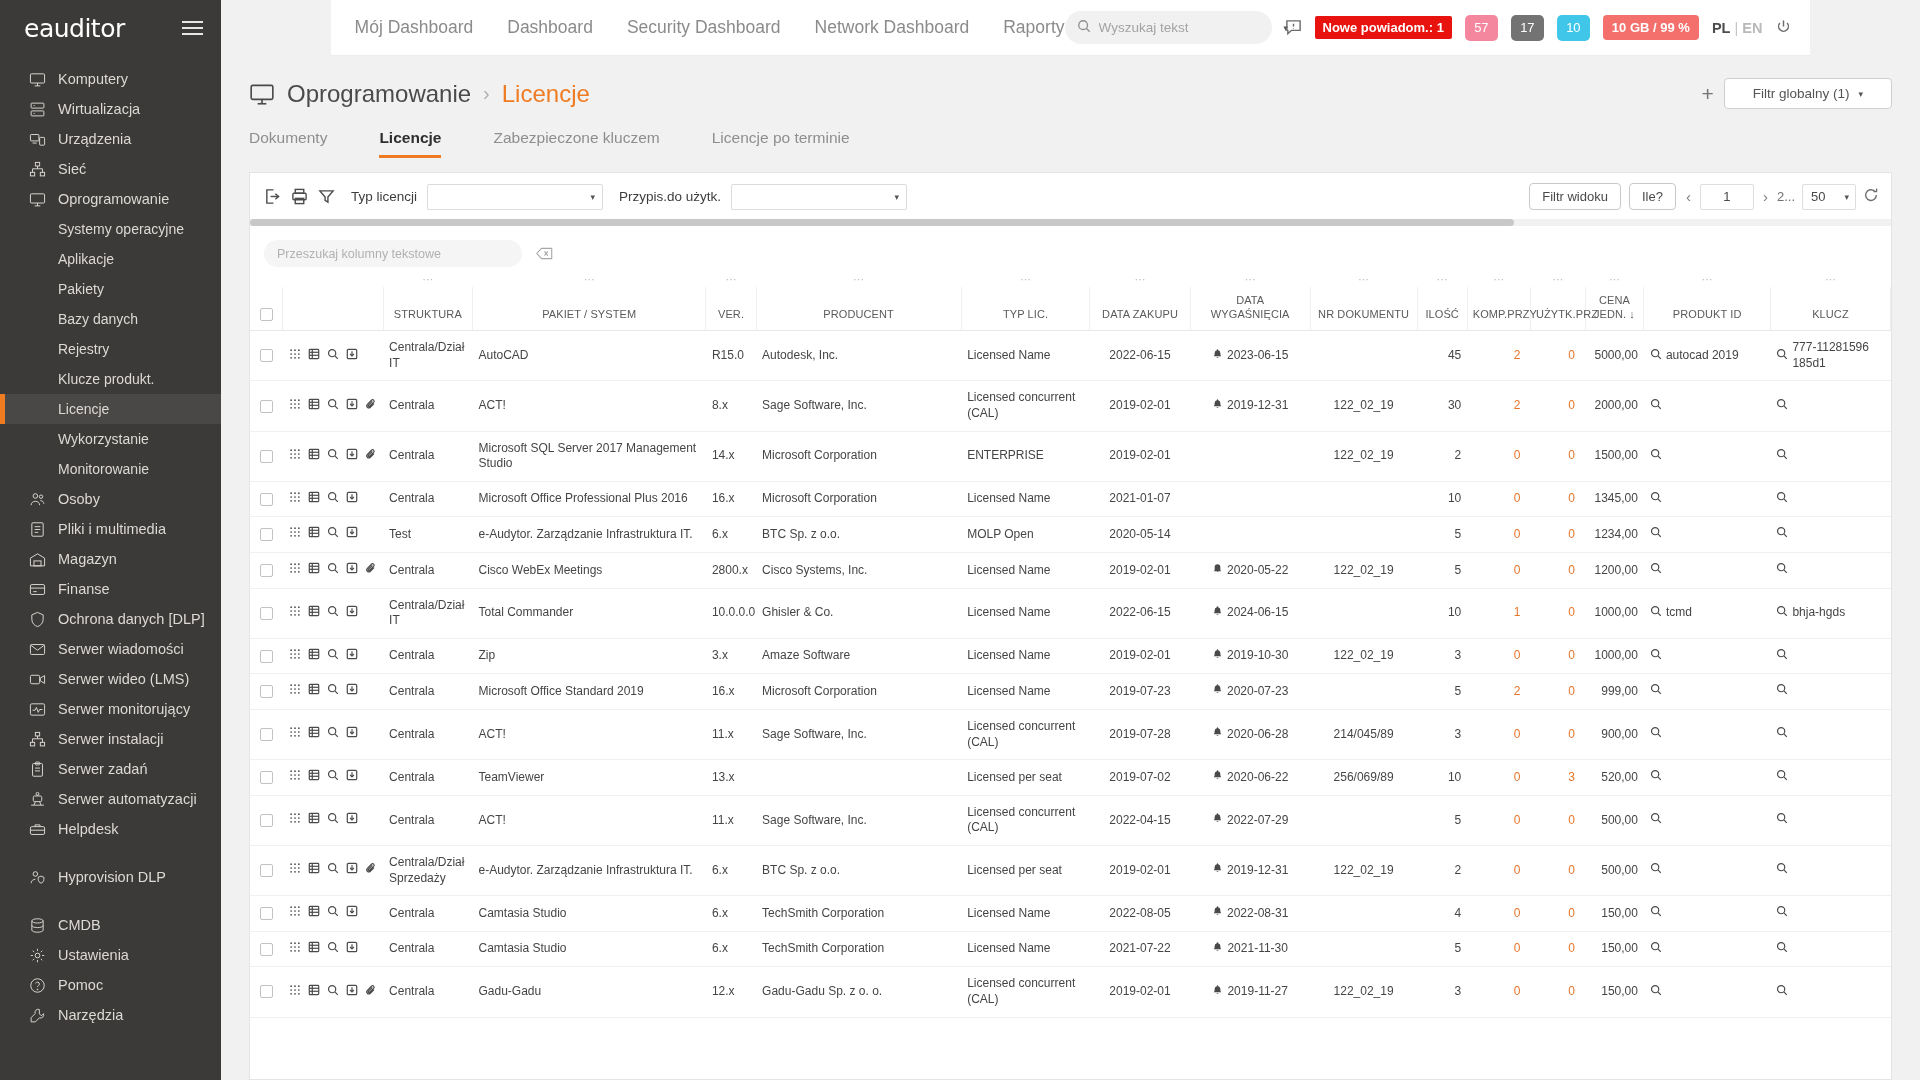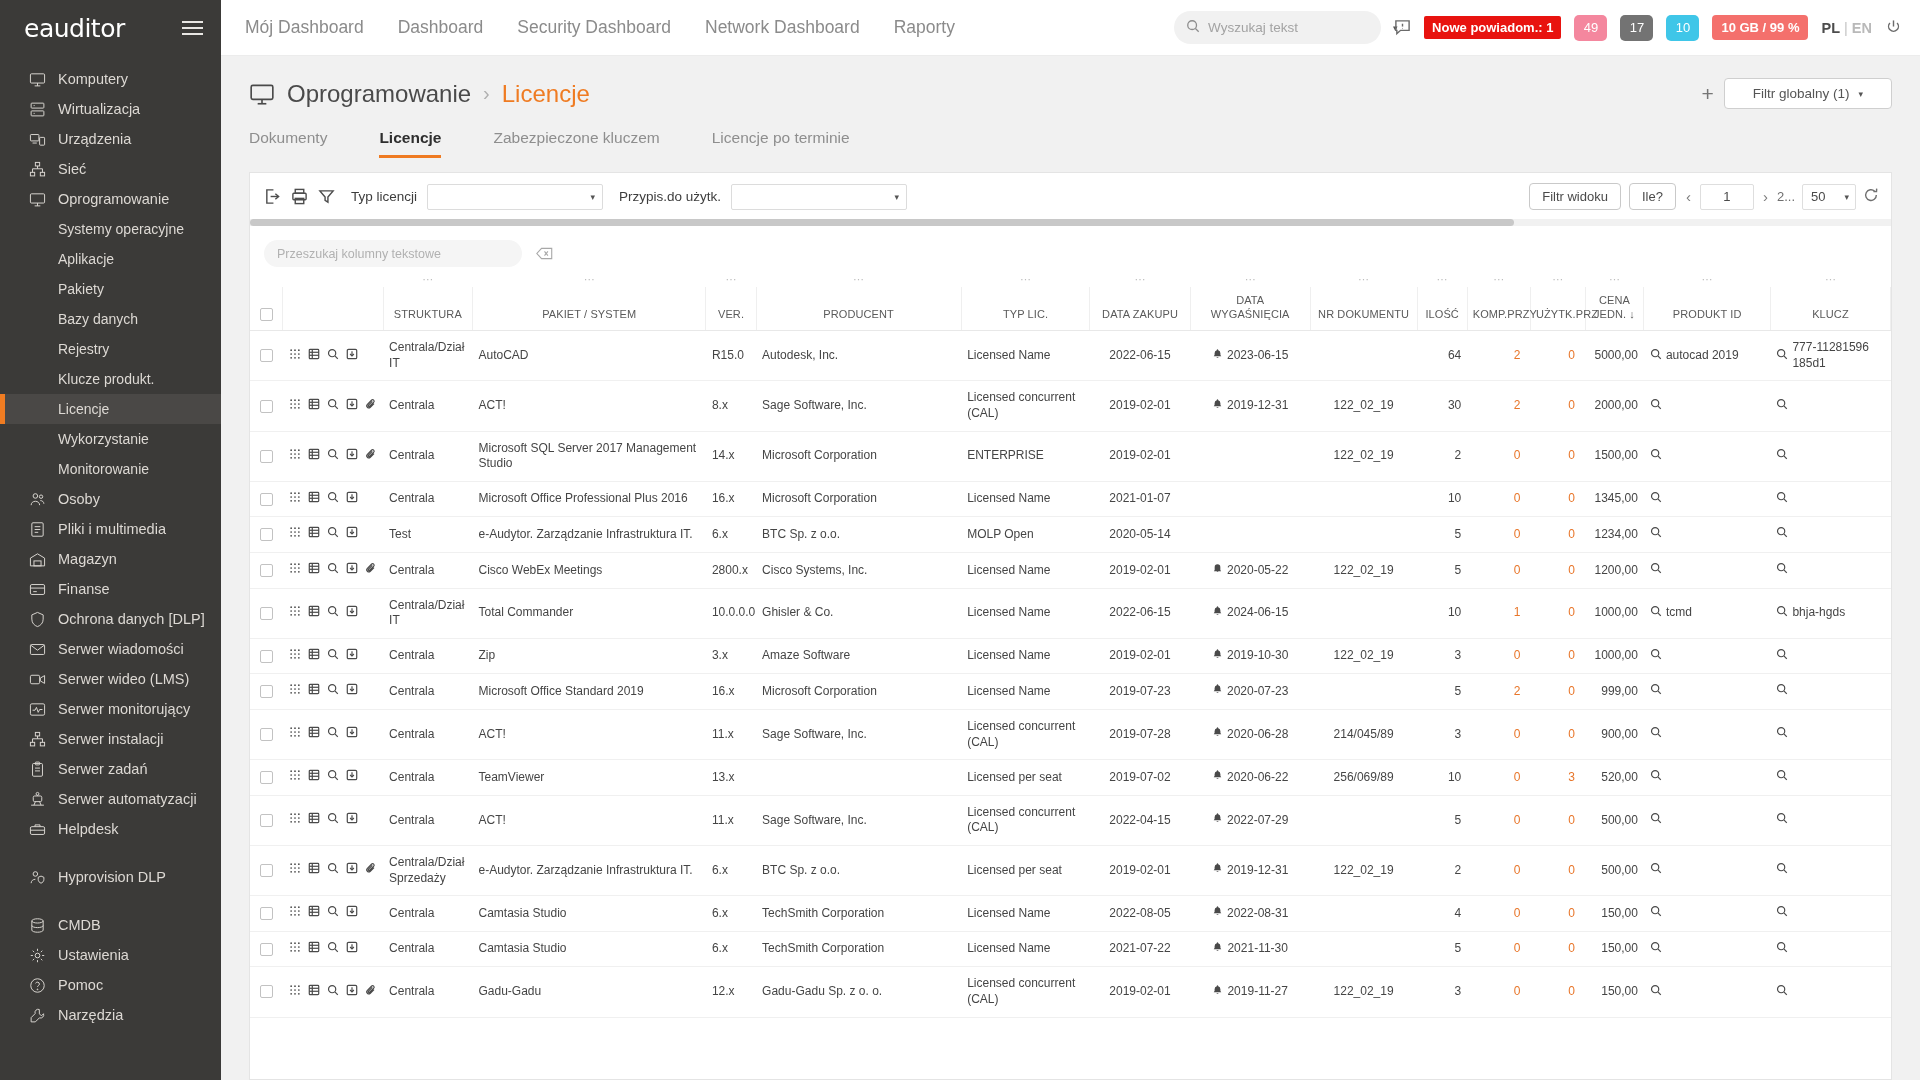--- a/index.html
+++ b/index.html
@@ -46,21 +46,21 @@
   }
   .nav-item.active::before {
     content: ""; position: absolute; left: 0; top: 0; bottom: 0;
     width: 5px; background: #f07c22;
   }
   .nav-ico { width: 19px; height: 19px; flex: 0 0 19px; display: flex; align-items: center; justify-content: center; }
   .nav-ico svg { width: 17px; height: 17px; stroke: #d8d4cf; fill: none; stroke-width: 1.4; }
   .nav-gap { height: 18px; }
 
   
-  #main { flex: 1; display: flex; flex-direction: column; height: 1080px; background: #f1f1f1; overflow: hidden; }
+  #main { flex: 1; display: flex; flex-direction: column; height: 1080px; background: #f1f1f1; overflow: hidden; align-items: center; }
 
   
   .topbar {
     height: 56px; flex: 0 0 56px; background: #fff;
     display: flex; align-items: center; padding: 0 18px 0 24px;
     border-bottom: 1px solid #ececec;
   }
   .topnav { display: flex; align-items: center; gap: 34px; }
   .topnav a {
     font-size: 17.5px; color: #8b8b8b; text-decoration: none; cursor: pointer; white-space: nowrap;
@@ -502,21 +502,21 @@
         <span class="ico-btn">
           <svg width="17" height="17" viewBox="0 0 18 18">
             <path d="M2 2h14v10H7l-4 3.5V12H2z"></path>
               <line x1="9" y1="5" x2="9" y2="8"></line>
               <circle cx="9" cy="9.8" r="0.5" fill="#6b6b6b" stroke="none"></circle>
           </svg>
         </span>
 
         <span class="badge-alert">Nowe powiadom.: 1</span>
 
-        <span class="pill" style="background:#f4879e">49</span>
+        <span class="pill" style="background:#f4879e">57</span>
         <span class="pill" style="background:#737373">17</span>
         <span class="pill" style="background:#3fc6e8">10</span>
 
         <span class="chip-storage">10 GB / 99 %</span>
 
         <span class="lang">
           <span>PL</span><span class="sep"> | </span><span class="off">EN</span>
         </span>
 
         <span class="ico-btn">
@@ -729,21 +729,21 @@
                   <td>Licensed Name</td>
                   <td class="t-c">2022-06-15</td>
                   <td class="t-c"><span class="kv">
                       <span class="bell"><svg viewBox="0 0 14 14">
                           <path d="M7 1.1c.5 0 .9.4.9.9v.3a3.7 3.7 0 0 1 2.8 3.6v2.4l1.1 1.7H2.2L3.3 8.3V5.9A3.7 3.7 0 0 1 6.1 2.3V2c0-.5.4-.9.9-.9z" fill="#4a4a4a" stroke="none"></path>
                           <path d="M5.6 10.9a1.5 1.5 0 0 0 2.8 0z" fill="#4a4a4a" stroke="none"></path>
                         </svg></span>
                       <span>2023-06-15</span>
                     </span></td>
                   <td class="t-c"></td>
-                  <td class="t-r">64</td>
+                  <td class="t-r">45</td>
                   <td class="t-r"><span class="kv">
                       <span class="orange">2</span>
                       <span><svg viewBox="0 0 16 13">
                           <rect x="0.8" y="1.2" width="9" height="7.5" rx="1"></rect>
                           <line x1="3.5" y1="10.6" x2="7.2" y2="10.6"></line>
                           <line x1="5.3" y1="8.7" x2="5.3" y2="10.6"></line>
                           <rect x="10.6" y="2.6" width="4.6" height="8" rx="0.8" fill="#4a4a4a" stroke="none"></rect>
                         </svg></span>
                     </span></td>
                   <td class="t-r"><span class="kv">

